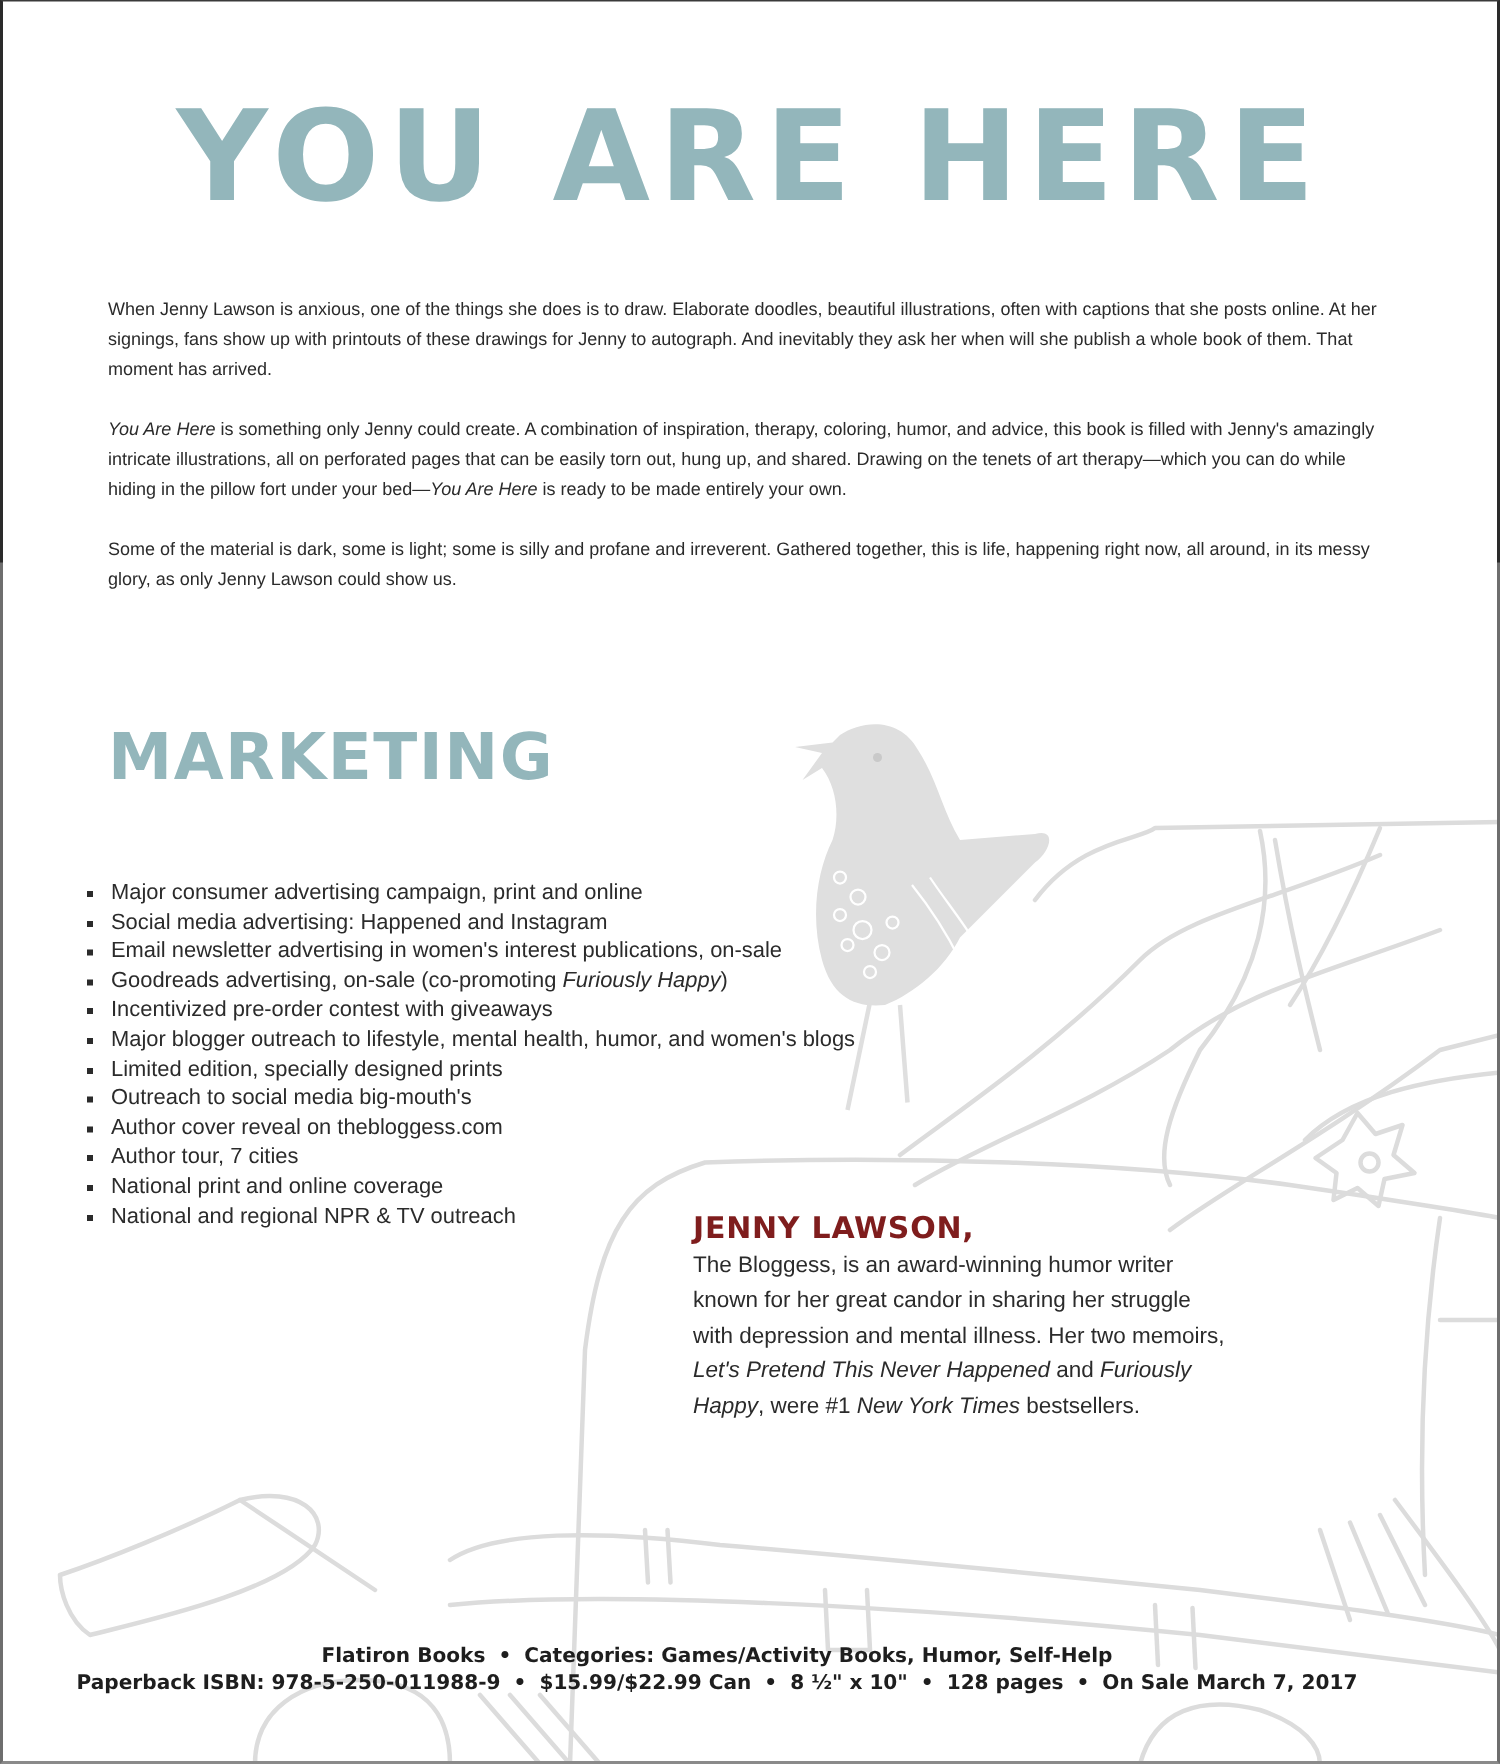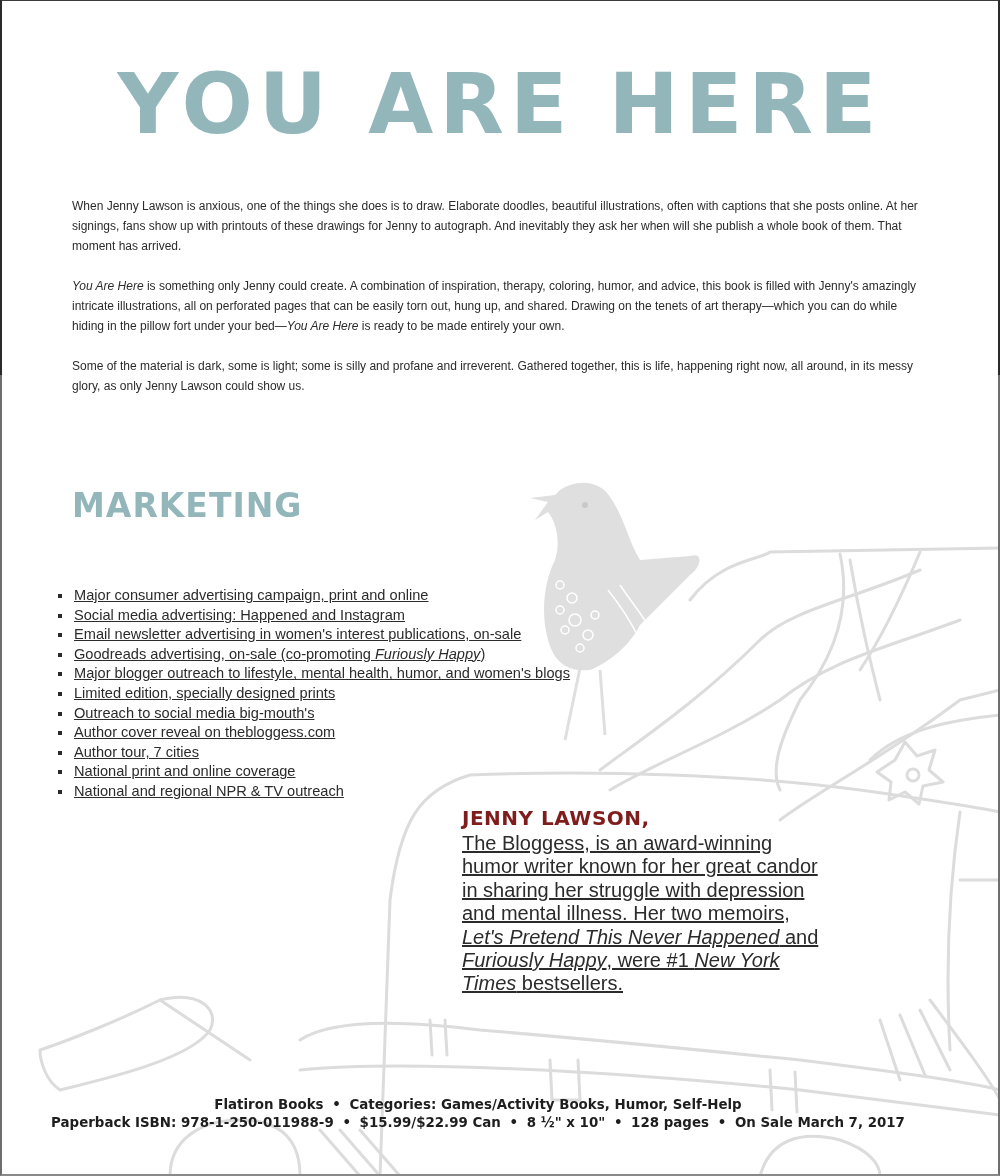--- a/index.html
+++ b/index.html
@@ -16,33 +16,33 @@
 
   .main-title { position: absolute; left: 0; top: 62px; width: 1000px; text-align: center;
          font-family: "DejaVu Sans", sans-serif; font-weight: bold; font-size: 84px;
          letter-spacing: 6px; color: #93b6bb; line-height: 1; margin: 0; }
 
   .intro { position: absolute; left: 72px; top: 196px; width: 860px;
          font-size: 12px; line-height: 20px; color: #2b2b2b; }
   .intro p { margin: 0 0 20px 0; }
 
   .section-title { position: absolute; left: 72px; top: 482px; margin: 0;
-         font-family: "DejaVu Sans", sans-serif; font-weight: bold; font-size: 33px;
+         font-family: "DejaVu Sans", sans-serif; font-weight: bold; font-size: 43px;
          line-height: 47px; color: #93b6bb; letter-spacing: 1px; }
 
   .marketing-list { position: absolute; left: 56px; top: 586px; margin: 0; padding: 0;
          list-style: none; font-size: 14.6px; line-height: 19.6px; color: #2b2b2b; }
-  .marketing-list li { position: relative; padding-left: 18px; text-decoration: underline; }
+  .marketing-list li { position: relative; padding-left: 18px; }
   .marketing-list li::before { content: ""; position: absolute; left: 2px; top: 8px;
          width: 4px; height: 4px; background: #2b2b2b; }
 
   .author { position: absolute; left: 462px; top: 804px; width: 360px; }
   .author-name { margin: 0; font-family: "DejaVu Sans", sans-serif; font-weight: bold;
          font-size: 20px; line-height: 28px; color: #7f1d1d; letter-spacing: 0.5px; }
-  .author-bio { margin: 0; font-size: 20px; line-height: 23.4px; color: #2b2b2b; text-decoration: underline; }
+  .author-bio { margin: 0; font-size: 15px; line-height: 23.4px; color: #2b2b2b; }
 
   .footer { position: absolute; left: 0; top: 1096px; width: 956px; text-align: center;
          font-family: "DejaVu Sans", sans-serif; font-weight: bold; font-size: 13.4px;
          line-height: 18px; color: #1e1e1e; }
   .footer .sep { margin: 0 4px; }
   em { font-style: italic; }
 </style>
 </head>
 <body>
 
@@ -124,20 +124,21 @@
 
   <h2 class="section-title">
     <span>MARKETING</span><br>
   </h2>
 
   <ul class="marketing-list">
     <li>Major consumer advertising campaign, print and online</li>
     <li>Social media advertising: Happened and Instagram</li>
     <li>Email newsletter advertising in women's interest publications, on-sale</li>
     <li><span>Goodreads advertising, on-sale (co-promoting </span><em>Furiously Happy</em><span>)</span></li>
+    <li>Incentivized pre-order contest with giveaways</li>
     <li>Major blogger outreach to lifestyle, mental health, humor, and women's blogs</li>
     <li>Limited edition, specially designed prints</li>
     <li>Outreach to social media big-mouth's</li>
     <li>Author cover reveal on thebloggess.com</li>
     <li>Author tour, 7 cities</li>
     <li>National print and online coverage</li>
     <li>National and regional NPR &amp; TV outreach</li>
   </ul>
 
   <div class="author">
@@ -145,21 +146,21 @@
     <p class="author-bio"><span>The Bloggess, is an award-winning humor writer known for her great candor in sharing her struggle with depression and mental illness. Her two memoirs, </span><em>Let's Pretend This Never Happened</em><span> and </span><em>Furiously Happy</em><span>, were #1 </span><em>New York Times</em><span> bestsellers.</span></p>
   </div>
 
   <div class="footer">
     <div>
       <span>Flatiron Books</span>
       <span class="sep">•</span>
       <span>Categories: Games/Activity Books, Humor, Self-Help</span>
     </div>
     <div>
-      <span>Paperback ISBN: 978-1-250-011988-9</span>
+      <span>Paperback ISBN: 978-5-250-011988-9</span>
       <span class="sep">•</span>
       <span>$15.99/$22.99 Can</span>
       <span class="sep">•</span>
       <span>8 ½" x 10"</span>
       <span class="sep">•</span>
       <span>128 pages</span>
       <span class="sep">•</span>
       <span>On Sale March 7, 2017</span>
     </div>
   </div>

